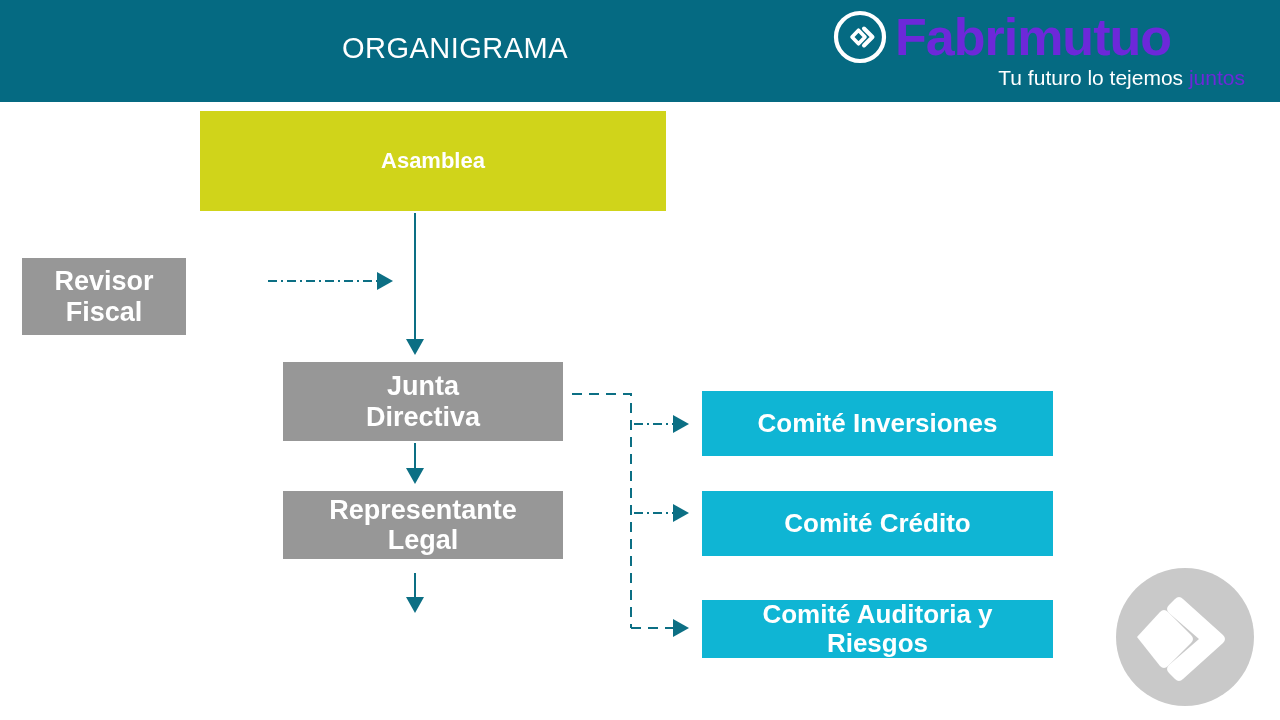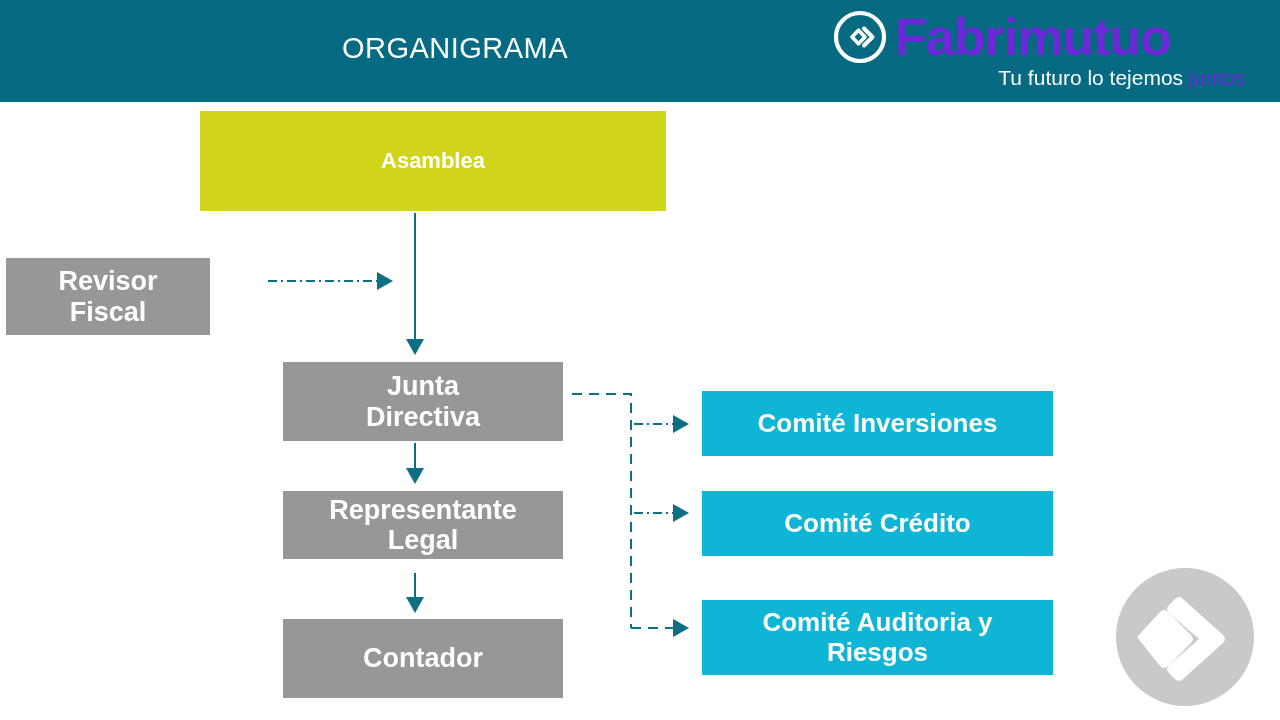--- a/index.html
+++ b/index.html
@@ -102,21 +102,21 @@
   }
   .node-asamblea {
     left: 200px; top: 111px; width: 466px; height: 100px;
     background: #D0D41A;
     font-size: 22px;
   }
   .node-gray {
     background: #979797;
   }
   .node-revisor {
-    left: 6px; top: 258px; width: 204px; height: 77px;
+    left: 22px; top: 258px; width: 164px; height: 77px;
     font-size: 27px;
   }
   .node-junta {
     left: 283px; top: 362px; width: 280px; height: 79px;
     font-size: 27px;
   }
   .node-representante {
     left: 283px; top: 491px; width: 280px; height: 68px;
     font-size: 27px;
   }
@@ -126,21 +126,21 @@
   }
   .node-cyan {
     background: #0FB5D4;
     font-size: 26px;
     left: 694px;
     width: 351px;
     margin-left: 8px;
   }
   .node-com-inv  { top: 391px; height: 65px; }
   .node-com-cred { top: 491px; height: 65px; }
-  .node-com-aud  { top: 600px; height: 75px; }
+  .node-com-aud  { top: 600px; height: 58px; }
 
   
   .connectors {
     position: absolute;
     left: 0;
     top: 0;
     width: 1280px;
     height: 720px;
     pointer-events: none;
   }
@@ -214,23 +214,20 @@
   </div>
 
   <div class="node node-gray node-junta">
     <span><span>Junta</span><br><span>Directiva</span></span>
   </div>
 
   <div class="node node-gray node-representante">
     <span><span>Representante</span><br><span>Legal</span></span>
   </div>
 
-  <div class="node node-gray node-contador">
-    <span>Contador</span>
-  </div>
 
   <div class="node node-cyan node-com-inv">
     <span>Comité Inversiones</span>
   </div>
 
   <div class="node node-cyan node-com-cred">
     <span>Comité Crédito</span>
   </div>
 
   <div class="node node-cyan node-com-aud">

